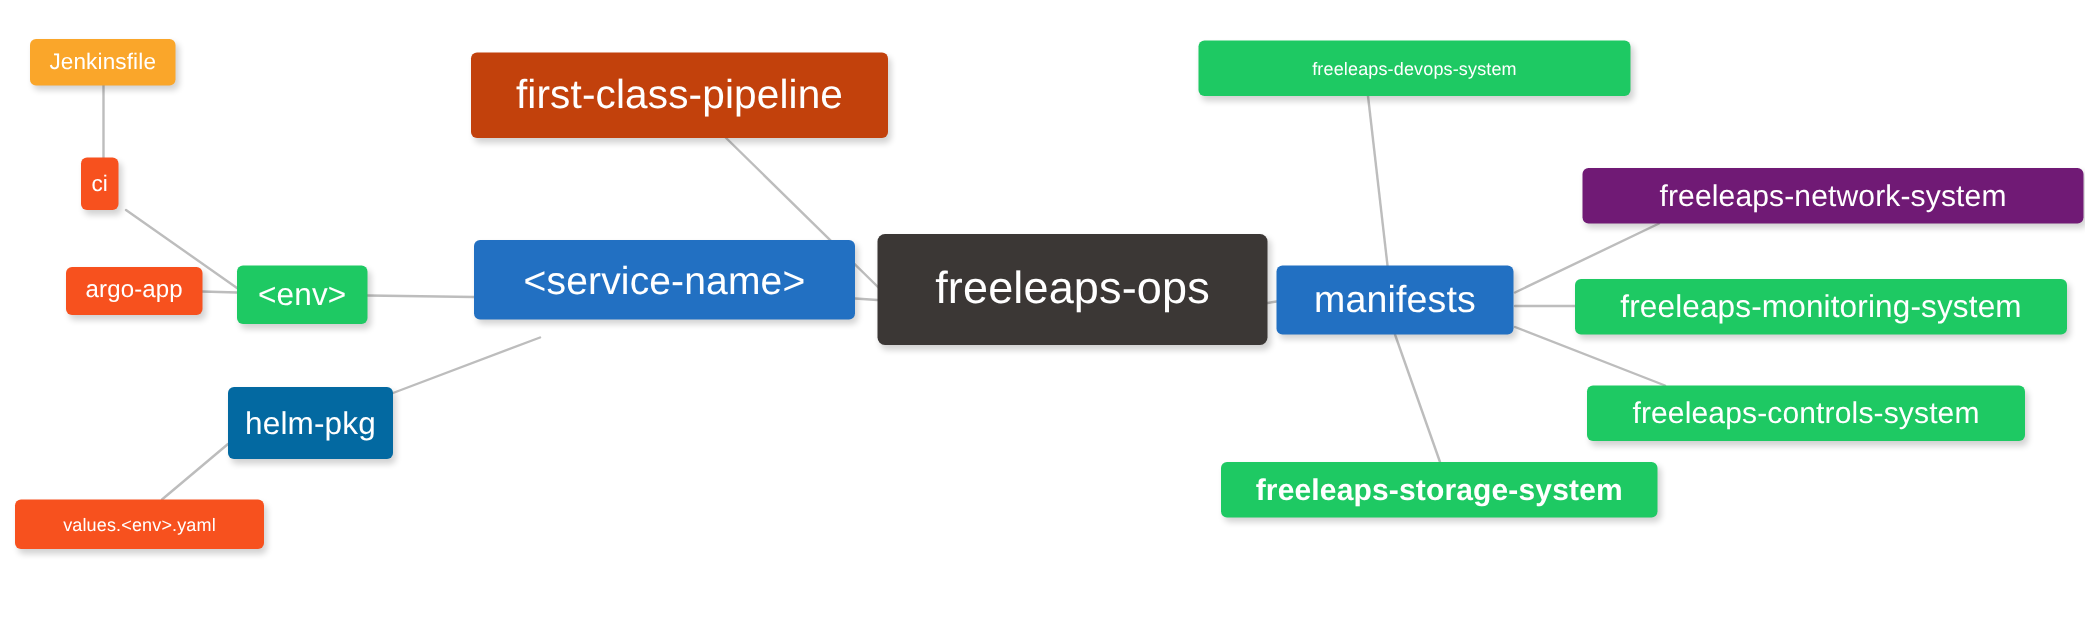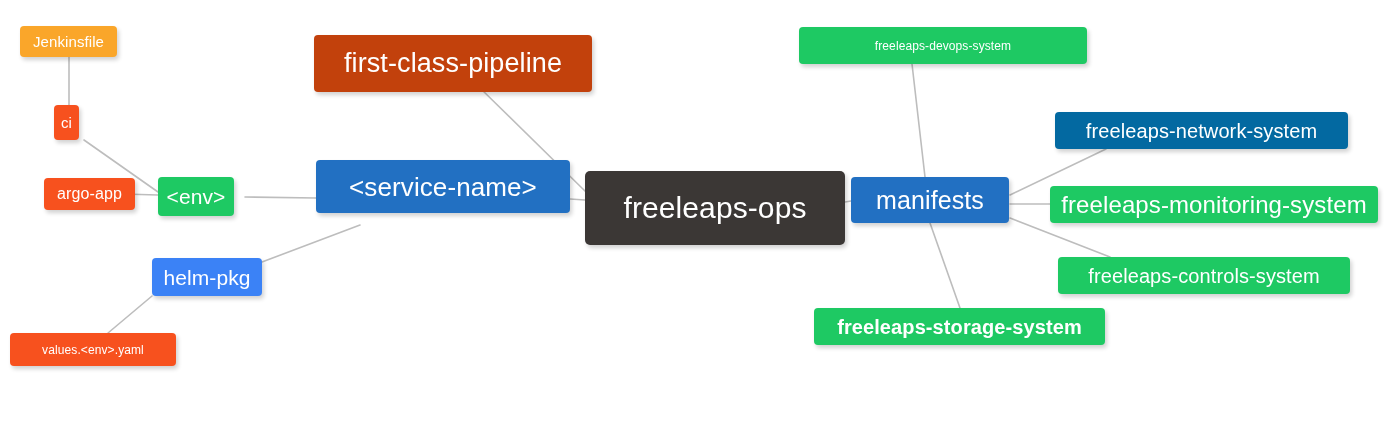--- a/index.html
+++ b/index.html
@@ -64,57 +64,57 @@
       <line x1="158" y1="195" x2="123" y2="194" class="edge" stroke="#bdbdbd"></line>
       <line x1="69" y1="105" x2="69" y2="57" class="edge" stroke="#bdbdbd"></line>
       <line x1="152" y1="296" x2="108" y2="333" class="edge" stroke="#bdbdbd"></line>
       <line x1="925" y1="177" x2="912" y2="64" class="edge" stroke="#bdbdbd"></line>
       <line x1="1010" y1="195" x2="1106" y2="149" class="edge" stroke="#bdbdbd"></line>
       <line x1="1010" y1="204" x2="1050" y2="204" class="edge" stroke="#bdbdbd"></line>
       <line x1="1010" y1="218" x2="1110" y2="257" class="edge" stroke="#bdbdbd"></line>
       <line x1="930" y1="223" x2="960" y2="308" class="edge" stroke="#bdbdbd"></line>
     </svg>
   <div id="nodes">
-      <div class="node" style="left: 585px; top: 171px; width: 260px; height: 74px; background: rgb(59, 55, 53); font-size: 30px; border-radius: 5px;">
+      <div class="node" style="left: 585px; top: 156px; width: 260px; height: 74px; background: rgb(59, 55, 53); font-size: 30px; border-radius: 5px;">
         <span class="node-label">freeleaps-ops</span>
       </div>
       <div class="node" style="left: 314px; top: 35px; width: 278px; height: 57px; background: #c2410c; font-size: 27px; border-radius: 4px;">
         <span class="node-label">first-class-pipeline</span>
       </div>
       <div class="node" style="left: 316px; top: 160px; width: 254px; height: 53px; background: rgb(34, 112, 194); font-size: 26px; border-radius: 4px;">
         <span class="node-label">&lt;service-name&gt;</span>
       </div>
       <div class="node" style="left: 851px; top: 177px; width: 158px; height: 46px; background: rgb(34, 112, 194); font-size: 25px; border-radius: 4px;">
         <span class="node-label">manifests</span>
       </div>
-      <div class="node" style="left: 158px; top: 177px; width: 76px; height: 39px; background: rgb(30, 201, 99); font-size: 21px; border-radius: 4px; justify-content: center;">
+      <div class="node" style="left: 158px; top: 177px; width: 87px; height: 39px; background: rgb(30, 201, 99); font-size: 21px; border-radius: 4px; justify-content: center;">
         <span class="node-label">&lt;env&gt;</span>
       </div>
-      <div class="node" style="left: 152px; top: 258px; width: 110px; height: 38px; background: #3b82f6; font-size: 21px; border-radius: 4px;">
+      <div class="node" style="left: 152px; top: 258px; width: 110px; height: 48px; background: #0369a1; font-size: 21px; border-radius: 4px;">
         <span class="node-label">helm-pkg</span>
       </div>
       <div class="node" style="left: 20px; top: 26px; width: 97px; height: 31px; background: rgb(250, 166, 42); font-size: 15px; border-radius: 4px;">
         <span class="node-label">Jenkinsfile</span>
       </div>
       <div class="node" style="left: 54px; top: 105px; width: 25px; height: 35px; background: rgb(247, 81, 30); font-size: 15px; border-radius: 4px;">
         <span class="node-label">ci</span>
       </div>
       <div class="node" style="left: 32px; top: 178px; width: 91px; height: 32px; background: rgb(247, 81, 30); font-size: 16px; border-radius: 4px; margin-left: 12px;">
         <span class="node-label">argo-app</span>
       </div>
       <div class="node" style="left: 10px; top: 333px; width: 166px; height: 33px; background: rgb(247, 81, 30); font-size: 12px; border-radius: 4px;">
         <span class="node-label">values.&lt;env&gt;.yaml</span>
       </div>
       <div class="node" style="left: 799px; top: 27px; width: 288px; height: 37px; background: rgb(30, 201, 99); font-size: 12px; border-radius: 4px;">
         <span class="node-label">freeleaps-devops-system</span>
       </div>
-      <div class="node" style="left: 1055px; top: 112px; width: 293px; height: 37px; background: #0369a1; font-size: 20px; border-radius: 4px; justify-content: center;">
+      <div class="node" style="left: 1055px; top: 112px; width: 334px; height: 37px; background: #701a75; font-size: 20px; border-radius: 4px; justify-content: center;">
         <span class="node-label">freeleaps-network-system</span>
       </div>
-      <div class="node" style="left: 1050px; top: 186px; width: 328px; height: 37px; background: rgb(30, 201, 99); font-size: 24px; border-radius: 4px;">
+      <div class="node" style="left: 1050px; top: 186px; width: 328px; height: 37px; background: rgb(30, 201, 99); font-size: 21px; border-radius: 4px;">
         <span class="node-label">freeleaps-monitoring-system</span>
       </div>
       <div class="node" style="left: 1058px; top: 257px; width: 292px; height: 37px; background: rgb(30, 201, 99); font-size: 20px; border-radius: 4px;">
         <span class="node-label">freeleaps-controls-system</span>
       </div>
       <div class="node" style="left: 814px; top: 308px; width: 291px; height: 37px; background: rgb(30, 201, 99); font-size: 20px; border-radius: 4px; font-weight: bold;">
         <span class="node-label">freeleaps-storage-system</span>
       </div>
     </div>
 </div>

